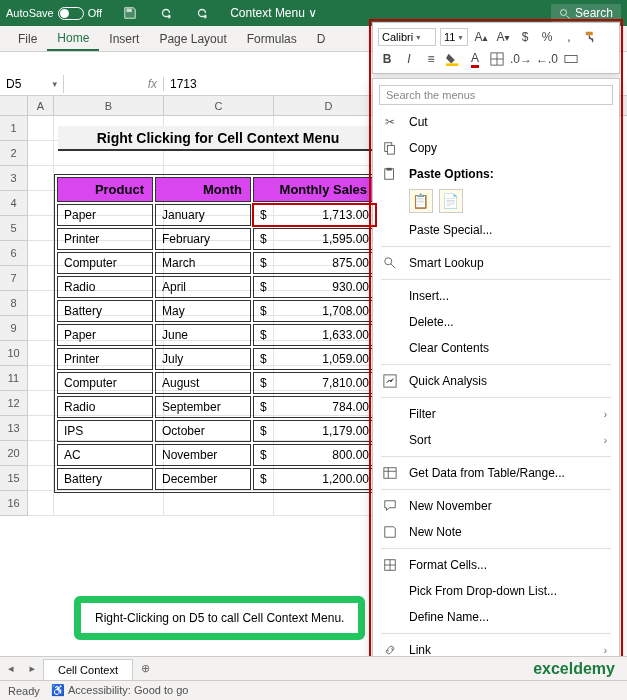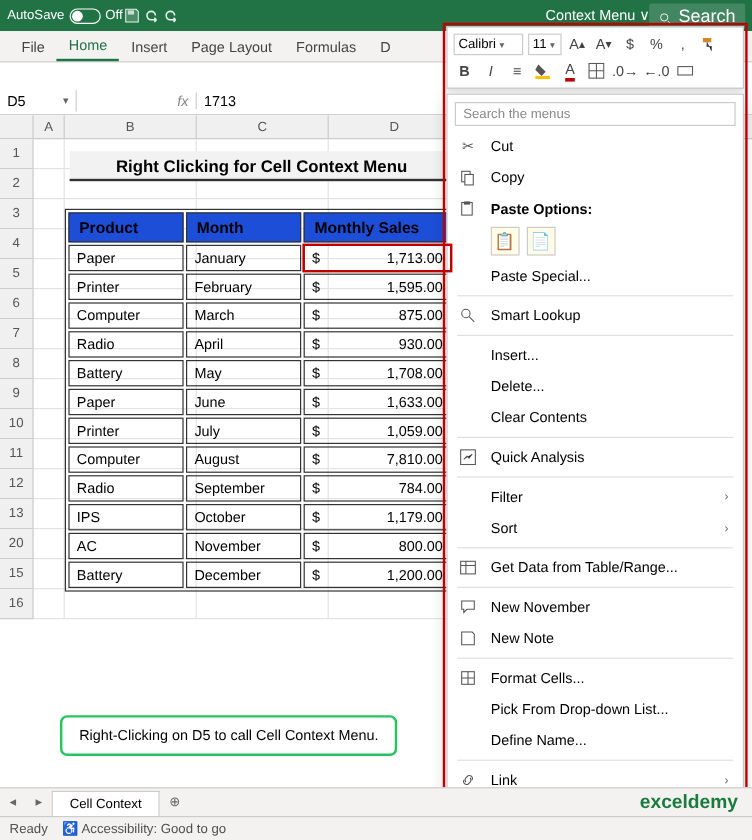--- a/index.html
+++ b/index.html
@@ -1,24 +1,24 @@
 <!DOCTYPE html>
 <html><head>
 <meta charset="utf-8">
 <style>
 * { box-sizing: border-box; margin: 0; padding: 0; font-family: 'Segoe UI', Arial, sans-serif; }
 body { background: #fff; width: 627px; height: 700px; overflow: hidden; position: relative; font-size: 12px; }
 
-.titlebar { height: 26px; background: linear-gradient(#217346, #217346); color: #fff; display: flex; align-items: center; padding: 0 6px; gap: 0; }
+.titlebar { height: 26px; background: linear-gradient(#217346, #217346); color: #fff; display: flex; align-items: center; padding: 0 6px; gap: 20px; }
 .titlebar .autosave { display: flex; align-items: center; gap: 4px; font-size: 11px; }
 .titlebar .toggle { width: 26px; height: 13px; border: 1px solid #fff; border-radius: 8px; position: relative; }
 .titlebar .toggle::after { content: ''; position: absolute; left: 1px; top: 1px; width: 9px; height: 9px; background: #fff; border-radius: 50%; }
 .titlebar .qat-icon { width: 16px; height: 16px; display: flex; align-items: center; justify-content: center; opacity: .9; }
-.titlebar .doc { flex: 1; text-align: right; font-size: 12px; }
-.titlebar .search { display: flex; align-items: flex-end; gap: 4px; background: rgba(255,255,255,.15); padding: 2px 8px; border-radius: 2px; font-size: 15px; }
+.titlebar .doc { flex: 1; text-align: left; font-size: 12px; }
+.titlebar .search { display: flex; align-items: flex-end; gap: 4px; background: rgba(255,255,255,.15); padding: 2px 8px; border-radius: 2px; font-size: 12px; }
 
 .ribbon-tabs { height: 26px; background: #f3f2f1; border-bottom: 1px solid #d0d0d0; display: flex; align-items: center; padding-left: 8px; }
 .ribbon-tabs .tab { padding: 4px 10px; font-size: 12px; color: #444; cursor: pointer; }
 .ribbon-tabs .tab.active { border-bottom: 2px solid #217346; color: #217346; }
 
 .formula-bar { height: 24px; border-bottom: 1px solid #d0d0d0; display: flex; align-items: center; background: #fff; margin-top: 20px; }
 .namebox { width: 64px; border-right: 1px solid #d0d0d0; padding: 2px 6px; font-size: 12px; display: flex; align-items: center; justify-content: space-between; }
 .namebox::after { content: '▾'; font-size: 9px; color: #666; }
 .fx { width: 100px; display: flex; align-items: center; justify-content: flex-end; padding-right: 6px; gap: 2px; color: #888; font-style: italic; border-right: 1px solid #d0d0d0; }
 .formula-input { flex: 1; padding: 2px 6px; font-size: 12px; }
@@ -31,27 +31,27 @@
 
 .rows { display: flex; flex-direction: column; }
 .row { display: flex; height: 25px; }
 .rh { width: 28px; background: #f0f0f0; border-right: 1px solid #ccc; border-bottom: 1px solid #ccc; text-align: center; font-size: 11px; color: #555; line-height: 25px; }
 .cell { border-right: 1px solid #e3e3e3; border-bottom: 1px solid #e3e3e3; padding: 0 4px; font-size: 12px; display: flex; align-items: center; }
 .cA { width: 26px; } .cB { width: 110px; } .cC { width: 110px; } .cD { width: 110px; } .cE { width: 120px; }
 
 .title-banner { position: absolute; left: 58px; top: 30px; width: 320px; height: 25px; background: #f2f2f2; border-bottom: 2px solid #333; display: flex; align-items: center; justify-content: center; font-weight: bold; font-size: 14px; }
 
 .data-table { position: absolute; left: 54px; top: 78px; border: 1px solid #333; }
-.data-table th { background: #1d4ed8; border: 1px solid #333; padding: 4px 8px; font-size: 13px; font-weight: bold; text-align: left; }
+.data-table th { background: #d946ef; border: 1px solid #333; padding: 4px 8px; font-size: 13px; font-weight: bold; text-align: right; }
 .data-table td { border: 1px solid #333; padding: 3px 6px; font-size: 12px; height: 19px; }
 .data-table .money { display: flex; justify-content: space-between; gap: 6px; }
 .data-table .prod { width: 96px; } .data-table .mon { width: 96px; } .data-table .sales { width: 123px; }
 .data-table td.selected { outline: 2px solid #c00000; outline-offset: -1px; position: relative; z-index: 1; }
 
-.callout { position: absolute; left: 50px; top: 500px; border: 2px solid #22c55e; border-radius: 6px; padding: 8px 14px; font-size: 12px; background: #fff; }
+.callout { position: absolute; left: 74px; top: 500px; border: 7px solid #22c55e; border-radius: 6px; padding: 8px 14px; font-size: 12px; background: #fff; }
 
 .sheet-tabs { position: absolute; bottom: 20px; left: 0; right: 0; height: 24px; border-top: 1px solid #ccc; background: #f3f2f1; display: flex; align-items: center; font-size: 11px; }
 .sheet-tabs .nav { padding: 0 8px; color: #666; }
 .sheet-tabs .tab { padding: 4px 14px; background: #fff; border: 1px solid #ccc; border-bottom: none; position: relative; top: 1px; }
 .sheet-tabs .plus { padding: 0 8px; color: #666; }
 .watermark { margin-left: auto; padding-right: 12px; font-weight: bold; color: #1a7b3e; font-size: 16px; }
 
 .statusbar { position: absolute; bottom: 0; left: 0; right: 0; height: 20px; background: #f3f2f1; border-top: 1px solid #ccc; display: flex; align-items: center; padding: 0 8px; font-size: 11px; gap: 12px; color: #505050; margin-top: 20px; }
 
 

